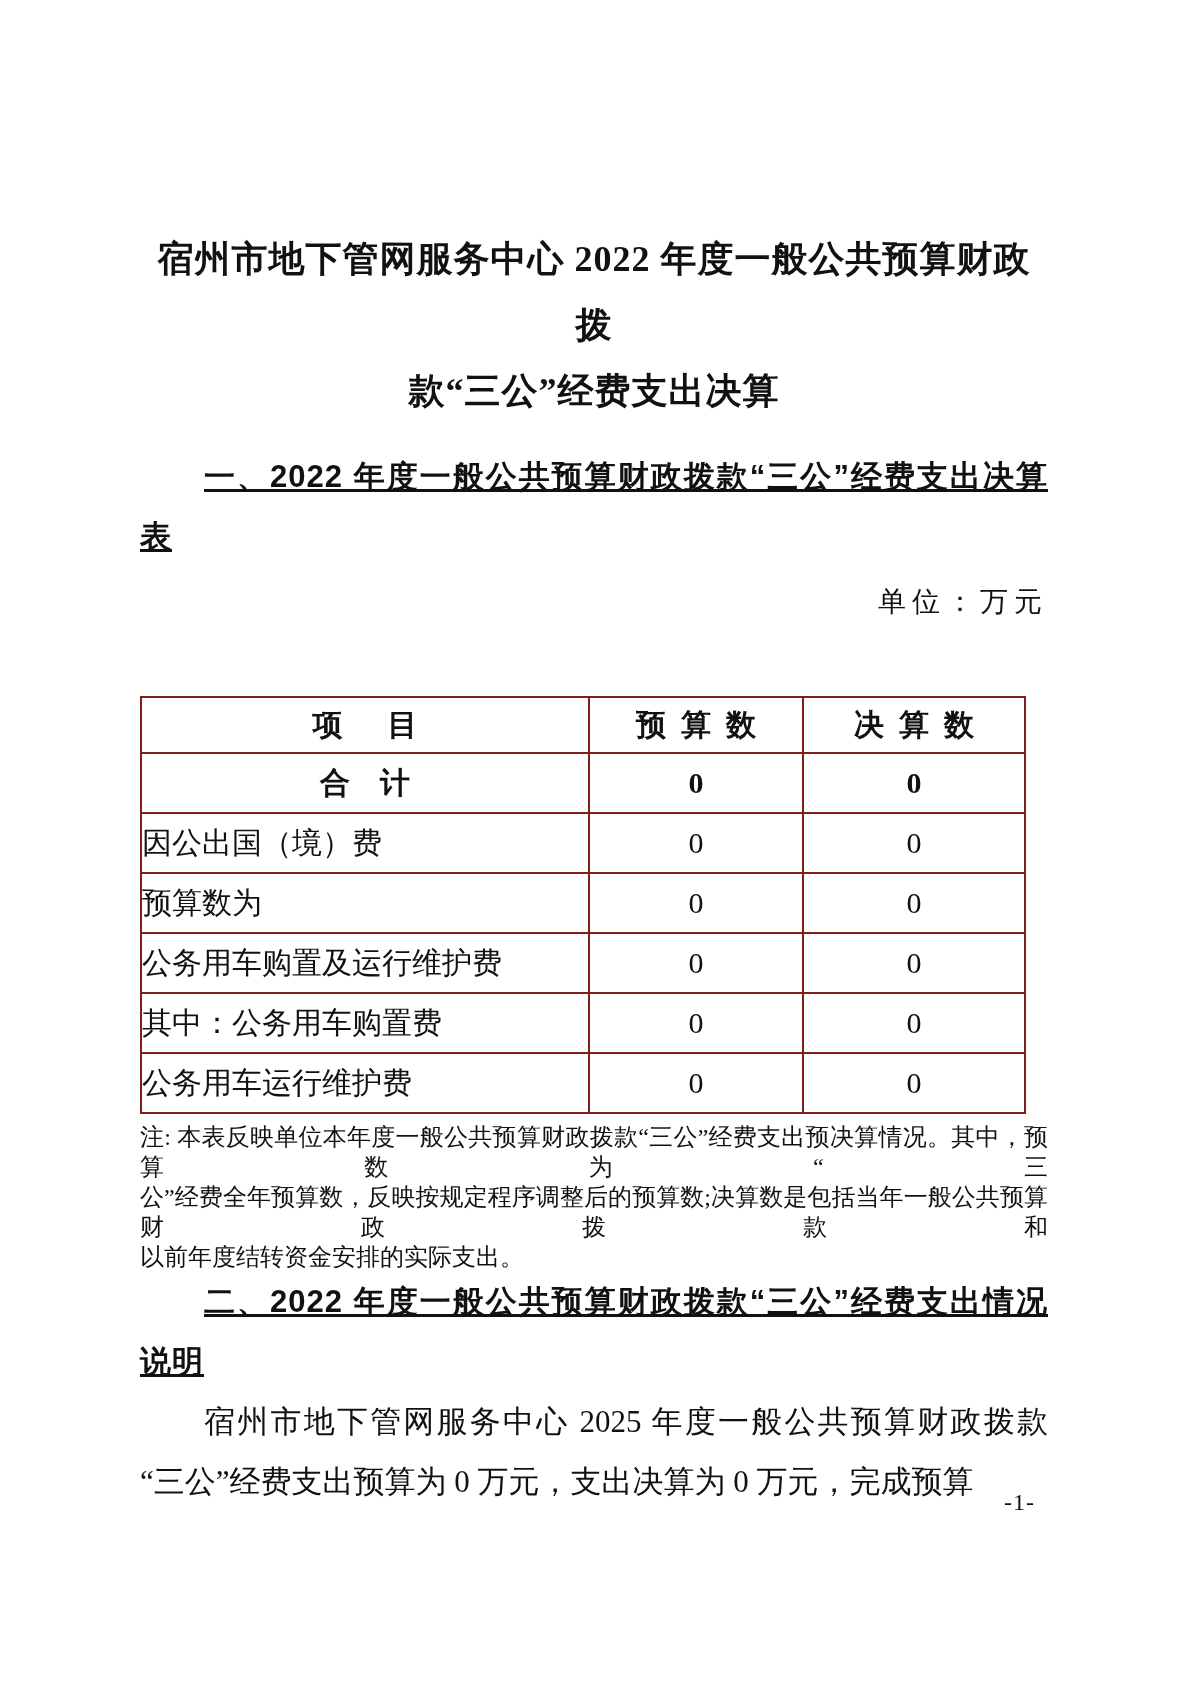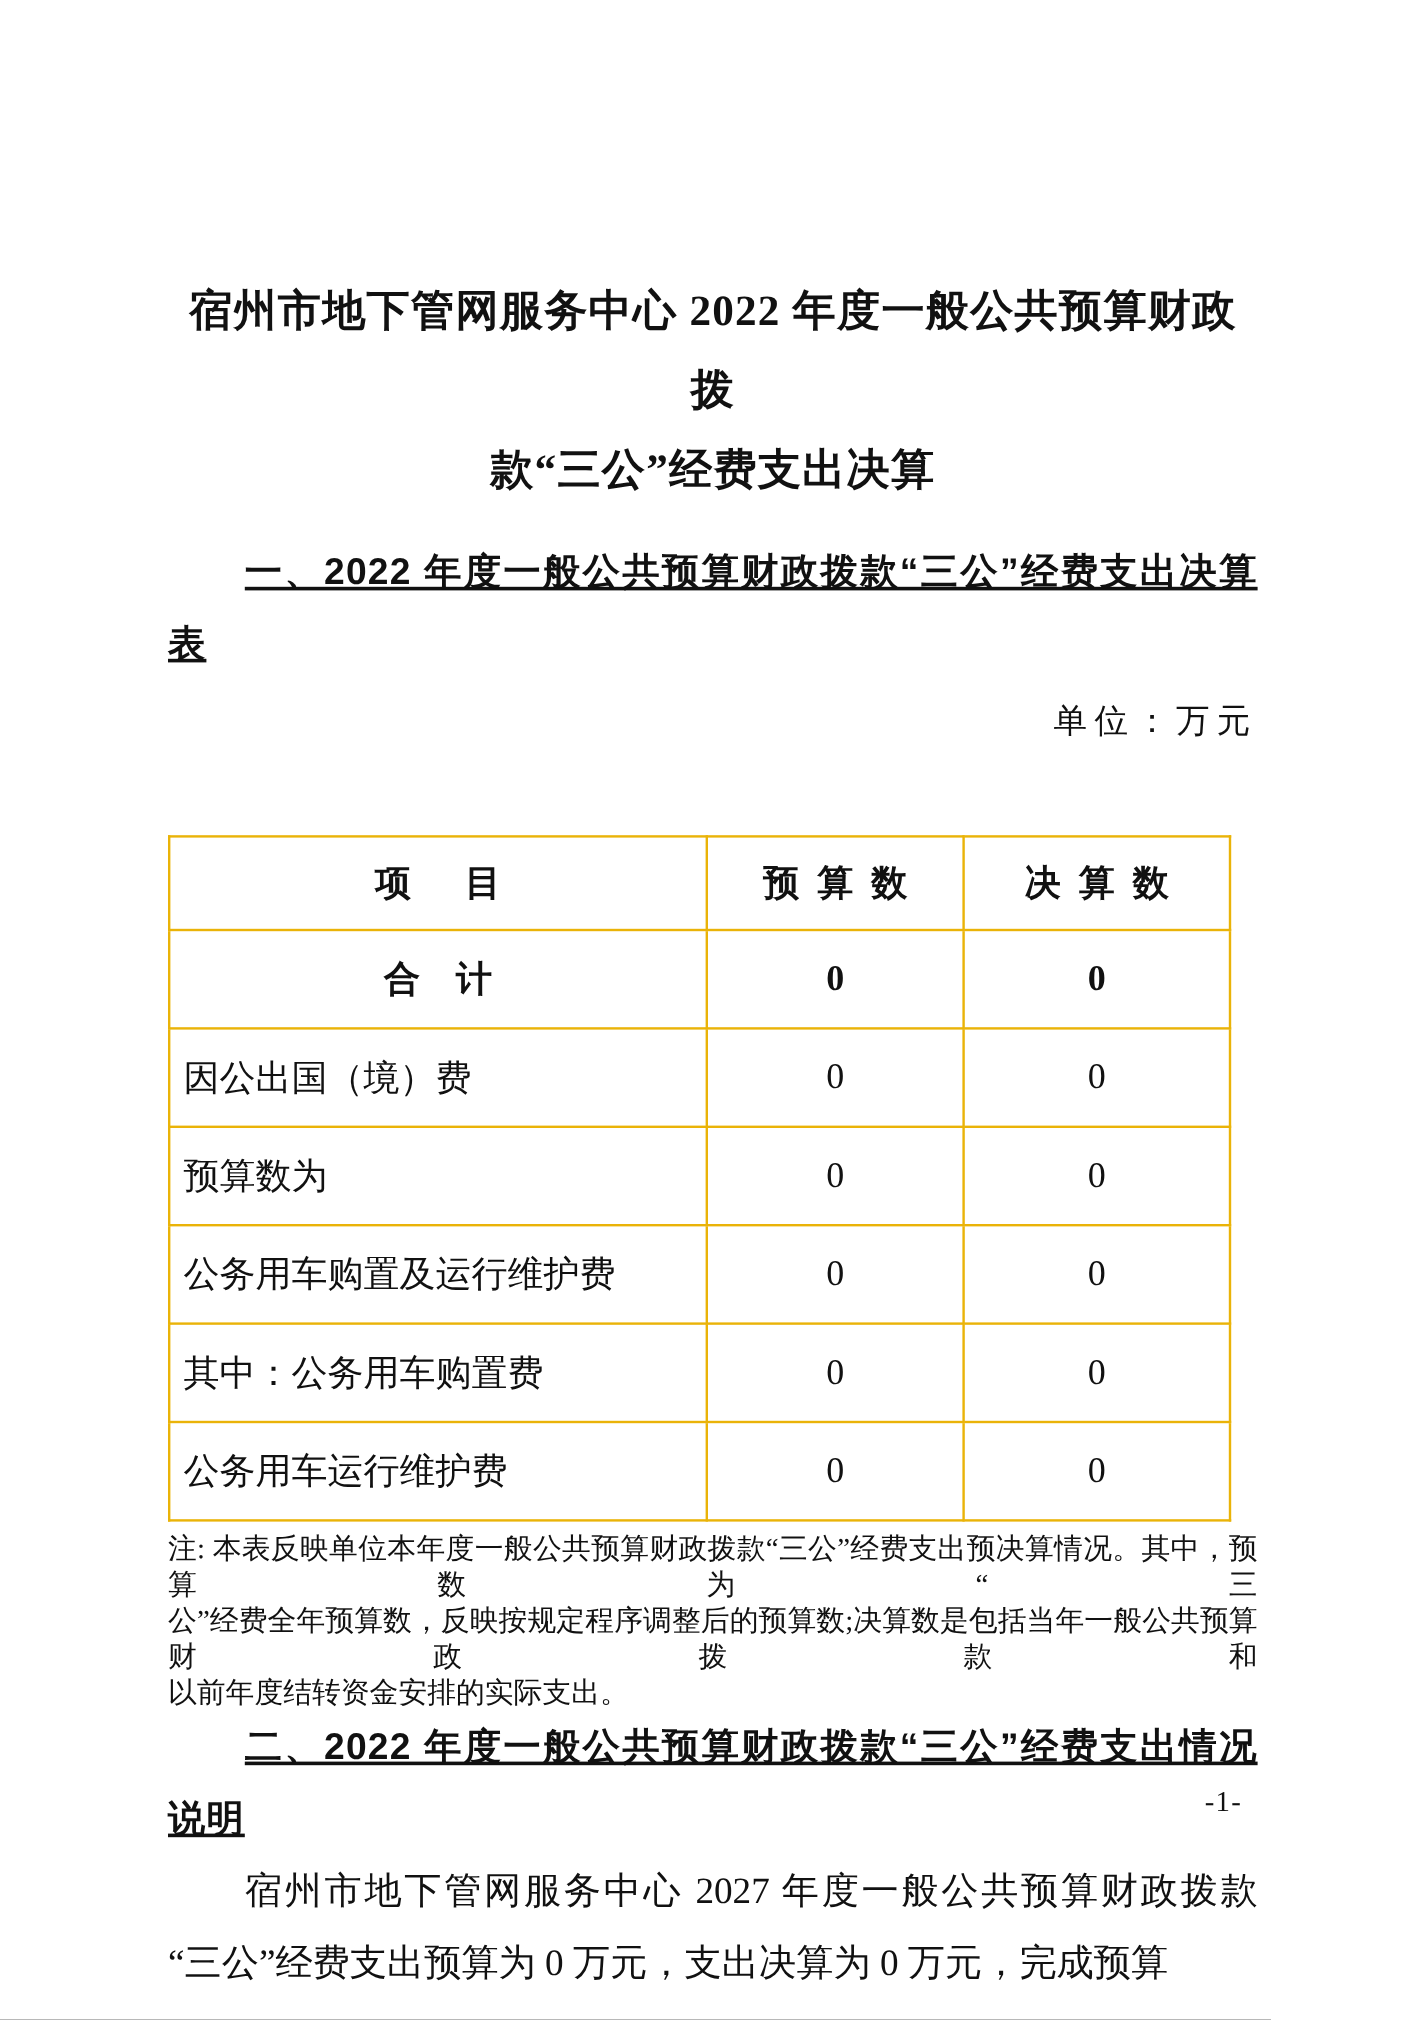--- a/index.html
+++ b/index.html
@@ -48,24 +48,24 @@
   table.expense{
     margin-top:72px;
     width:884px;
     border-collapse:collapse;
     table-layout:fixed;
   }
   table.expense col.c1{width:448px;}
   table.expense col.c2{width:214px;}
   table.expense col.c3{width:222px;}
   table.expense th, table.expense td{
-    border:2px solid #eab308;
+    border:2px solid #7f1d1d;
     font-size:30px;
     font-weight:normal;
-    padding:11px;
+    padding:0;
     vertical-align:middle;
     font-family:"Liberation Serif","DejaVu Serif",serif;
   }
   table.expense thead th{height:54px;font-weight:bold;text-align:center;}
   table.expense tbody td{height:58px;}
   th.h-item{letter-spacing:1.5em;text-indent:1.5em;}
   th.h-num{letter-spacing:0.5em;text-indent:0.5em;}
   td.val{text-align:center;}
   tr.row-total td{font-weight:bold;}
   td.cell-total{text-align:center;letter-spacing:1em;text-indent:1em;}
@@ -162,20 +162,20 @@
       <div>以前年度结转资金安排的实际支出。</div>
     </div>
 
     <div class="heading">
       <div class="indent jline">二、2022 年度一般公共预算财政拨款“三公”经费支出情况</div>
       <div>说明</div>
     </div>
 
 
     <div class="body-para">
-      <div class="indent jline">宿州市地下管网服务中心 2027 年度一般公共预算财政拨款</div>
+      <div class="indent jline">宿州市地下管网服务中心 2025 年度一般公共预算财政拨款</div>
       <div>“三公”经费支出预算为 0 万元，支出决算为 0 万元，完成预算</div>
     </div>
 
   </div>
 
   <div class="page-number">-1-</div>
 </div>
 
 </body></html>

